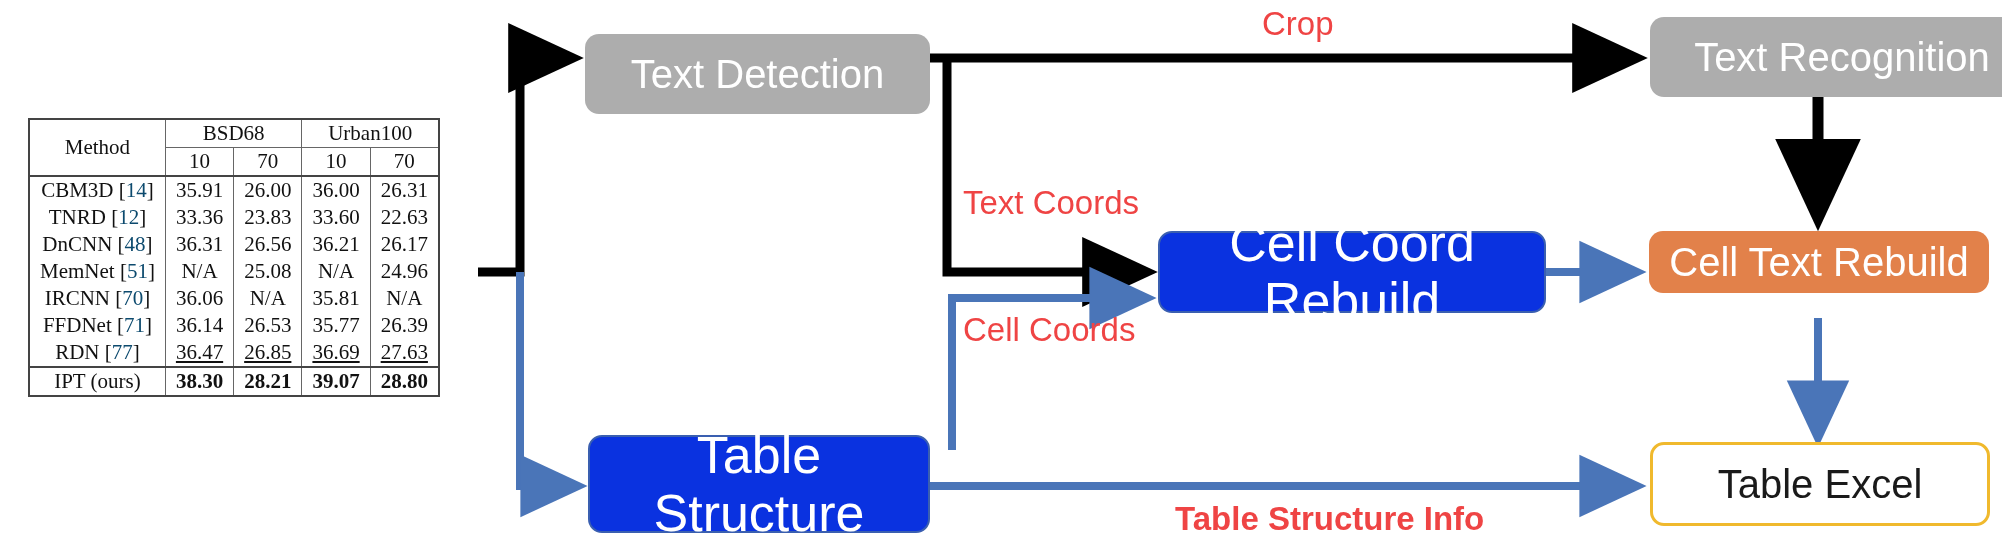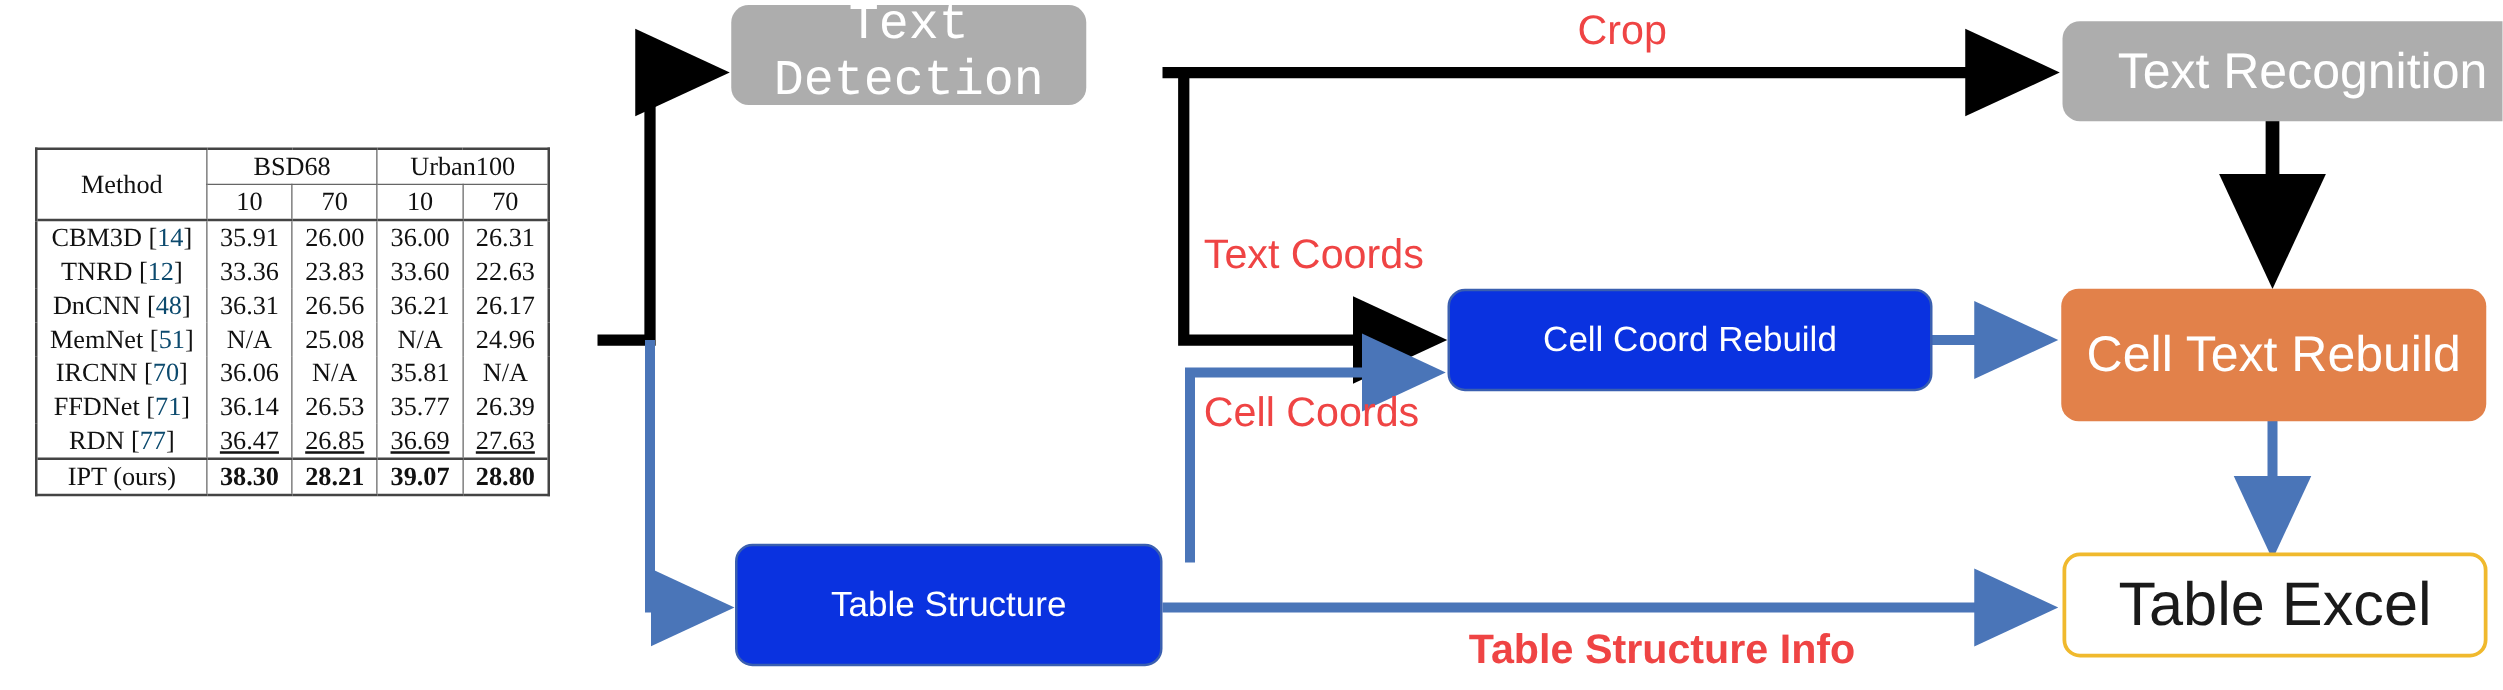--- a/index.html
+++ b/index.html
@@ -18,23 +18,23 @@
   .orr{border-right:2px solid #444;}
   td.meth{text-align:left;padding-left:10px;padding-right:16px;}
   .ref{color:#0c4a6e;}
   .und{text-decoration:underline;}
   .bold{font-weight:bold;}
 
   
   .node{position:absolute;box-sizing:border-box;display:flex;align-items:center;justify-content:center;
         text-align:center;border-radius:14px;line-height:1.12;}
   .node-gray{background:#adadad;color:#ffffff;font-size:40px;}
-  .node-blue{background:#0a32e0;color:#ffffff;font-size:28px;border:2px solid #3a5fb0;}
+  .node-blue{background:#0a32e0;color:#ffffff;font-size:52px;border:2px solid #3a5fb0;}
   .node-orange{background:#e2814a;color:#ffffff;font-size:40px;}
-  .node-white{background:#ffffff;color:#1a1a1a;font-size:49px;border:3px solid #f0b92d;}
+  .node-white{background:#ffffff;color:#1a1a1a;font-size:40px;border:3px solid #f0b92d;}
 
   
   .elabel{position:absolute;font-size:33px;color:#ef4444;white-space:nowrap;}
 
   svg.edges{position:absolute;left:0;top:0;width:2002px;height:552px;pointer-events:none;}
 </style>
 </head>
 <body>
 
 <div id="root">
@@ -137,33 +137,33 @@
 
     <path d="M952,450 L952,298 L1147,298" fill="none" stroke="#4a75b8" stroke-width="8" marker-end="url(#ah-blue)"></path>
 
     <path d="M1543,272 L1637,272" fill="none" stroke="#4a75b8" stroke-width="8" marker-end="url(#ah-blue)"></path>
 
     <path d="M1818,318 L1818,438" fill="none" stroke="#4a75b8" stroke-width="8" marker-end="url(#ah-blue)"></path>
 
     <path d="M930,486 L1637,486" fill="none" stroke="#4a75b8" stroke-width="8" marker-end="url(#ah-blue)"></path>
   </svg>
 
-  <div class="node node-gray" style="left:585px;top:4px;width:284px;height:80px;font-family:Liberation Mono, monospace;">
+  <div class="node node-gray" style="left:585px;top:34px;width:345px;height:80px;">
     <span>Text Detection</span>
   </div>
 
   <div class="node node-gray" style="left:1650px;top:17px;width:384px;height:80px;">
     <span>Text Recognition</span>
   </div>
 
   <div class="node node-blue" style="left:1158px;top:231px;width:388px;height:82px;">
     <span>Cell Coord Rebuild</span>
   </div>
 
-  <div class="node node-orange" style="left:1649px;top:231px;width:340px;height:106px;">
+  <div class="node node-orange" style="left:1649px;top:231px;width:340px;height:62px;">
     <span>Cell Text Rebuild</span>
   </div>
 
   <div class="node node-blue" style="left:588px;top:435px;width:342px;height:98px;flex-direction:row;">
     <span>Table Structure</span>
   </div>
 
   <div class="node node-white" style="left:1650px;top:442px;width:340px;height:84px;">
     <span>Table Excel</span>
   </div>

